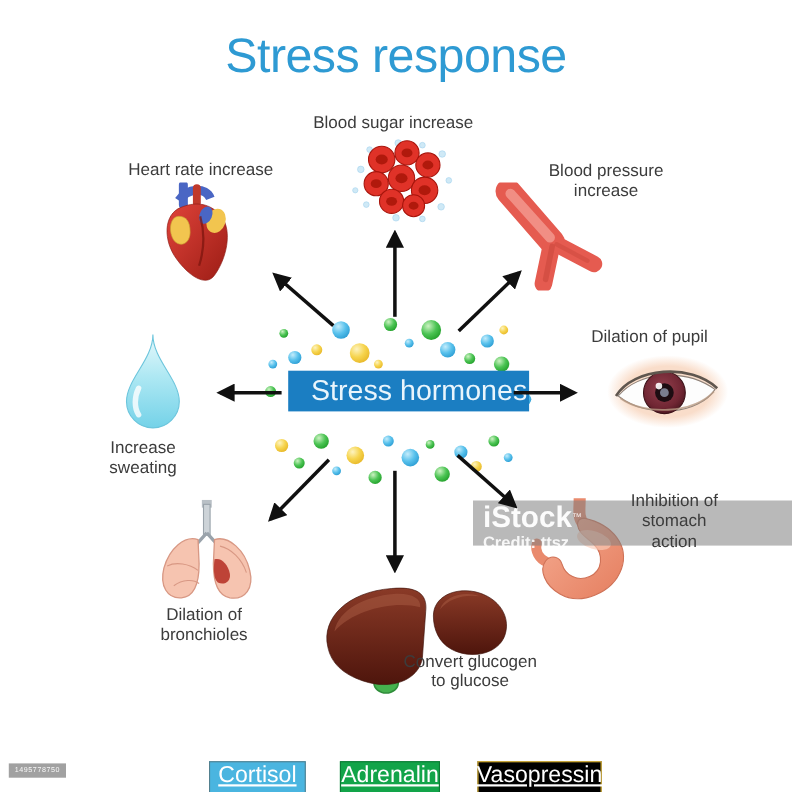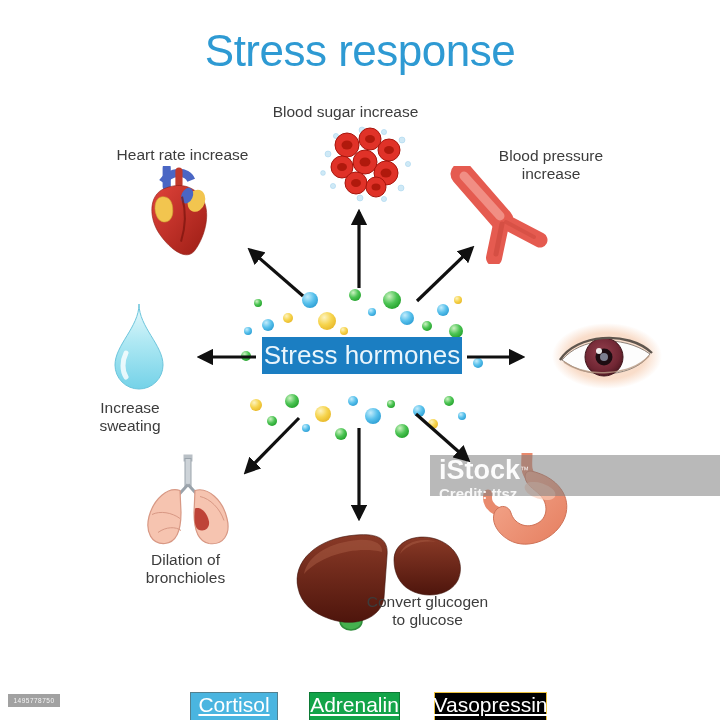--- a/index.html
+++ b/index.html
@@ -3,21 +3,21 @@
 <meta charset="utf-8">
 <style>
   html,body{margin:0;padding:0;background:#fff;}
   #canvas{position:relative;width:720px;height:720px;background:#ffffff;overflow:hidden;
           font-family:"Liberation Sans",sans-serif;}
   .abs{position:absolute;}
   #title{left:0;top:26px;width:720px;text-align:center;font-size:44px;color:#2e9ad3;
          letter-spacing:-0.5px;z-index:7;}
   .label{position:absolute;text-align:center;font-size:15.5px;color:#3c3c3c;line-height:1.18;z-index:7;}
   #center-box{left:262px;top:337px;width:200px;height:37px;background:#1b7ec2;z-index:3;
-              display:flex;align-items:center;justify-content:center;color:#e9f5fc;font-size:26px;}
+              display:flex;align-items:center;justify-content:center;color:#e9f5fc;font-size:26px;padding-left:19px;}
   #dots-svg{left:238px;top:278px;z-index:2;}
   #arrows-svg{left:0;top:0;z-index:6;pointer-events:none;}
   .icon{position:absolute;z-index:4;}
   #watermark{left:430px;top:455px;width:290px;height:41px;background:rgba(128,128,128,0.55);
              z-index:5;padding-left:9px;box-sizing:border-box;color:#fff;}
   #wm-brand{font-size:27px;font-weight:bold;color:rgba(255,255,255,0.95);line-height:30px;display:inline;}
   #wm-tm{font-size:9px;vertical-align:super;color:rgba(255,255,255,0.85);}
   #wm-credit{font-size:15px;font-weight:bold;color:rgba(255,255,255,0.88);line-height:17px;}
   .badge{position:absolute;top:692px;height:33px;z-index:7;display:flex;align-items:flex-start;
          justify-content:center;color:#fff;font-size:21px;box-sizing:border-box;text-decoration:underline;}
@@ -237,22 +237,24 @@
           <stop offset="100%" stop-color="#e57e5f"></stop>
         </linearGradient>
       </defs>
     <path d="M49,0 C49,10 47,18 53,24" stroke="#e98a6d" stroke-width="11" stroke-linecap="round" fill="none"></path>
     <path d="M19,58 C12,55 8,48 10,41" stroke="#e98a6d" stroke-width="9" stroke-linecap="round" fill="none"></path>
     <path d="M53,18 C80,24 94,44 87,64 C79,86 50,98 31,87 C17,79 12,65 18,57 C23,51 31,53 33,60 C36,70 47,76 58,71 C70,66 71,51 62,42 C55,35 48,32 47,24 C47,20 49,18 53,18 Z" fill="url(#gS)" stroke="#cf7257" stroke-width="1"></path>
     <ellipse cx="62" cy="38" rx="16" ry="8" fill="#fbcdb9" opacity="0.65" transform="rotate(18 62 38)"></ellipse>
   </svg>
 
   <div class="label" style="left:95px;top:146px;width:175px">Heart rate increase</div>
-  <div class="label" style="left:258px;top:103px;width:175px">Blood sugar increase</div>
+  <div class="label" style="left:270px;top:103px;width:175px">Blood sugar increase</div>
   <div class="label" style="left:492px;top:147px;width:118px">Blood pressure increase</div>
+  <div class="label" style="left:528px;top:298px;width:125px">Dilation of pupil</div>
+  <div class="label" style="left:567px;top:447px;width:92px">Inhibition of stomach action</div>
   <div class="label" style="left:360px;top:593px;width:135px">Convert glucogen to glucose</div>
   <div class="label" style="left:128px;top:551px;width:115px">Dilation of bronchioles</div>
   <div class="label" style="left:90px;top:399px;width:80px">Increase sweating</div>
 
   <div id="watermark" class="abs">
     <div>
       <span id="wm-brand">iStock</span><span id="wm-tm">™</span>
     </div>
     <div id="wm-credit">Credit: ttsz</div>
   </div>

